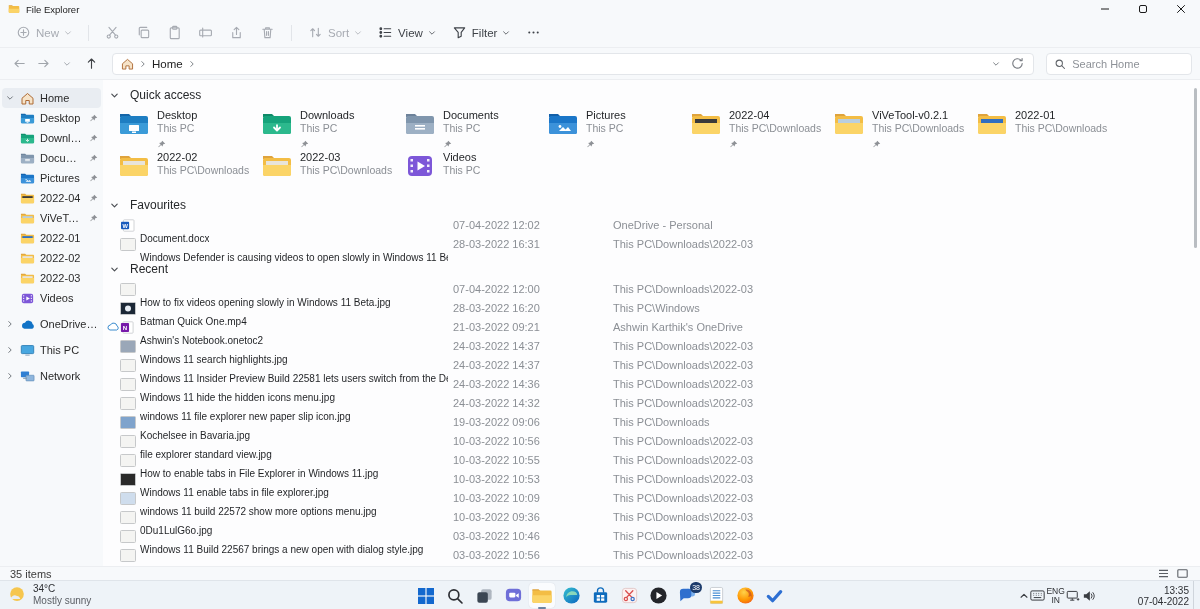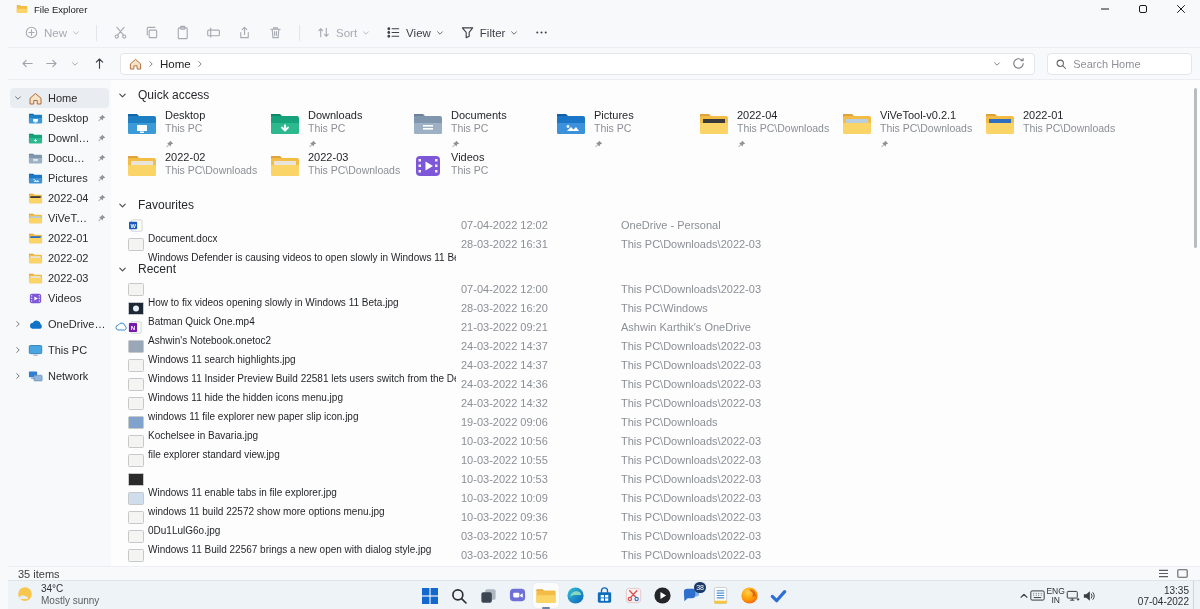--- a/index.html
+++ b/index.html
@@ -1,18 +1,18 @@
 <!DOCTYPE html>
 <html><head>
 <meta charset="utf-8">
 <style>
   * { box-sizing: border-box; margin: 0; padding: 0; }
   html,body { width:1200px; height:609px; overflow:hidden; }
   body { font-family:"Liberation Sans", sans-serif; background:#fff; }
-  .window { position:relative; width:1200px; height:609px; background:#f7f9fb;padding-left:8px; }
+  .window { position:relative; width:1200px; height:609px; background:#f7f9fb; }
 
   
   .titlebar { height:18px; display:flex; align-items:center; padding:0 0 0 8px; }
   .titlebar .app-icon { display:flex; margin-right:6px; }
   .titlebar .title { font-size:9.5px; color:#222; flex:1; }
   .win-controls { display:flex; height:18px; }
   .win-controls .wc { width:38px; height:18px; display:flex; align-items:center; justify-content:center; background:transparent; border:none; cursor:default; }
 
   
   .toolbar { height:30px; display:flex; align-items:center; padding:0 8px; border-bottom:1px solid #eceef1; }
@@ -840,20 +840,21 @@
             <span class="f-name">file explorer standard view.jpg</span>
             <span class="f-date">10-03-2022 10:56</span>
             <span class="f-loc">This PC\Downloads\2022-03</span>
           </div>
           <div class="file-row">
             <span class="f-icon">
               <svg width="16" height="13" viewBox="0 0 16 13" xmlns="http://www.w3.org/2000/svg">
                 <rect x="0.5" y="0.5" width="15" height="12" rx="1" fill="#f4f4f2" stroke="#c6c8ca"></rect>
               </svg>
             </span>
+            <span class="f-name">How to enable tabs in File Explorer in Windows 11.jpg</span>
             <span class="f-date">10-03-2022 10:55</span>
             <span class="f-loc">This PC\Downloads\2022-03</span>
           </div>
           <div class="file-row">
             <span class="f-icon">
               <svg width="16" height="13" viewBox="0 0 16 13" xmlns="http://www.w3.org/2000/svg">
                 <rect x="0.5" y="0.5" width="15" height="12" rx="1" fill="#2a2a2a" stroke="#c6c8ca"></rect>
               </svg>
             </span>
             <span class="f-name">Windows 11 enable tabs in file explorer.jpg</span>
@@ -880,21 +881,21 @@
             <span class="f-date">10-03-2022 09:36</span>
             <span class="f-loc">This PC\Downloads\2022-03</span>
           </div>
           <div class="file-row">
             <span class="f-icon">
               <svg width="16" height="13" viewBox="0 0 16 13" xmlns="http://www.w3.org/2000/svg">
                 <rect x="0.5" y="0.5" width="15" height="12" rx="1" fill="#f4f4f2" stroke="#c6c8ca"></rect>
               </svg>
             </span>
             <span class="f-name">Windows 11 Build 22567 brings a new open with dialog style.jpg</span>
-            <span class="f-date">03-03-2022 10:57</span>
+            <span class="f-date">03-03-2022 10:46</span>
             <span class="f-loc">This PC\Downloads\2022-03</span>
           </div>
           <div class="file-row">
             <span class="f-icon">
               <svg width="16" height="13" viewBox="0 0 16 13" xmlns="http://www.w3.org/2000/svg">
                 <rect x="0.5" y="0.5" width="15" height="12" rx="1" fill="#f4f4f2" stroke="#c6c8ca"></rect>
               </svg>
             </span>
             <span class="f-date">03-03-2022 10:56</span>
             <span class="f-loc">This PC\Downloads\2022-03</span>

